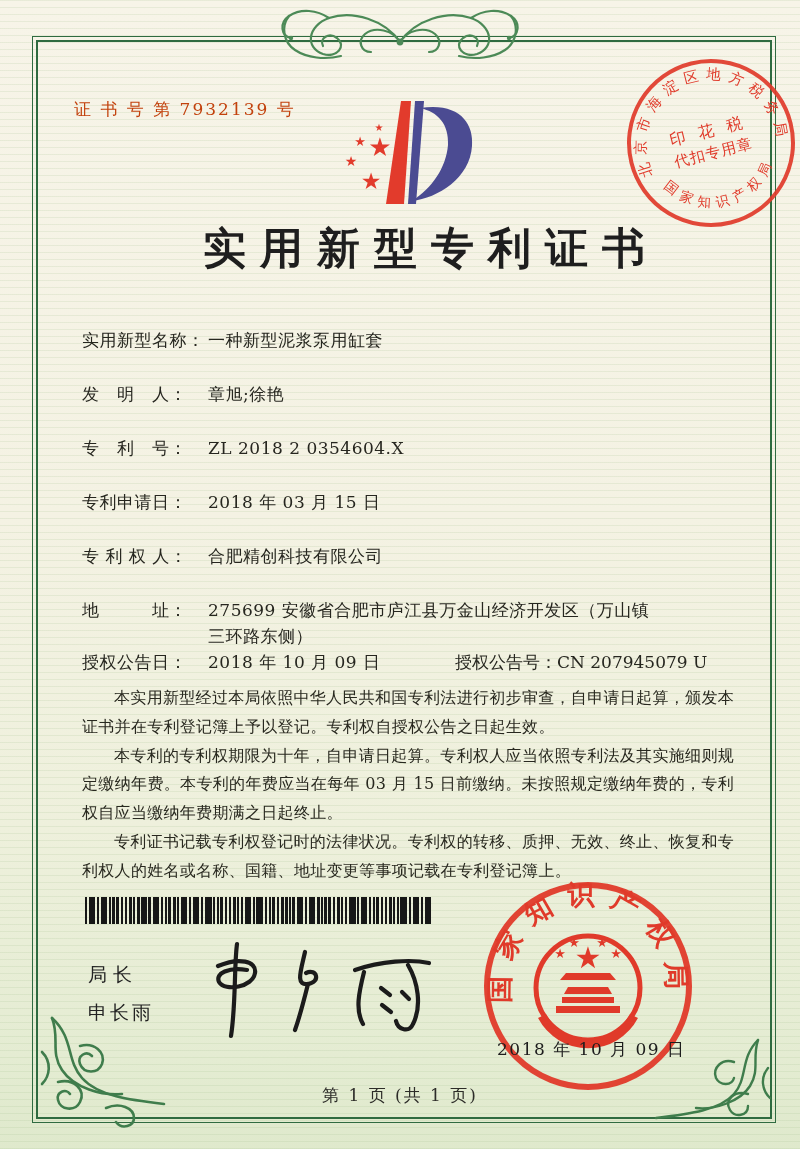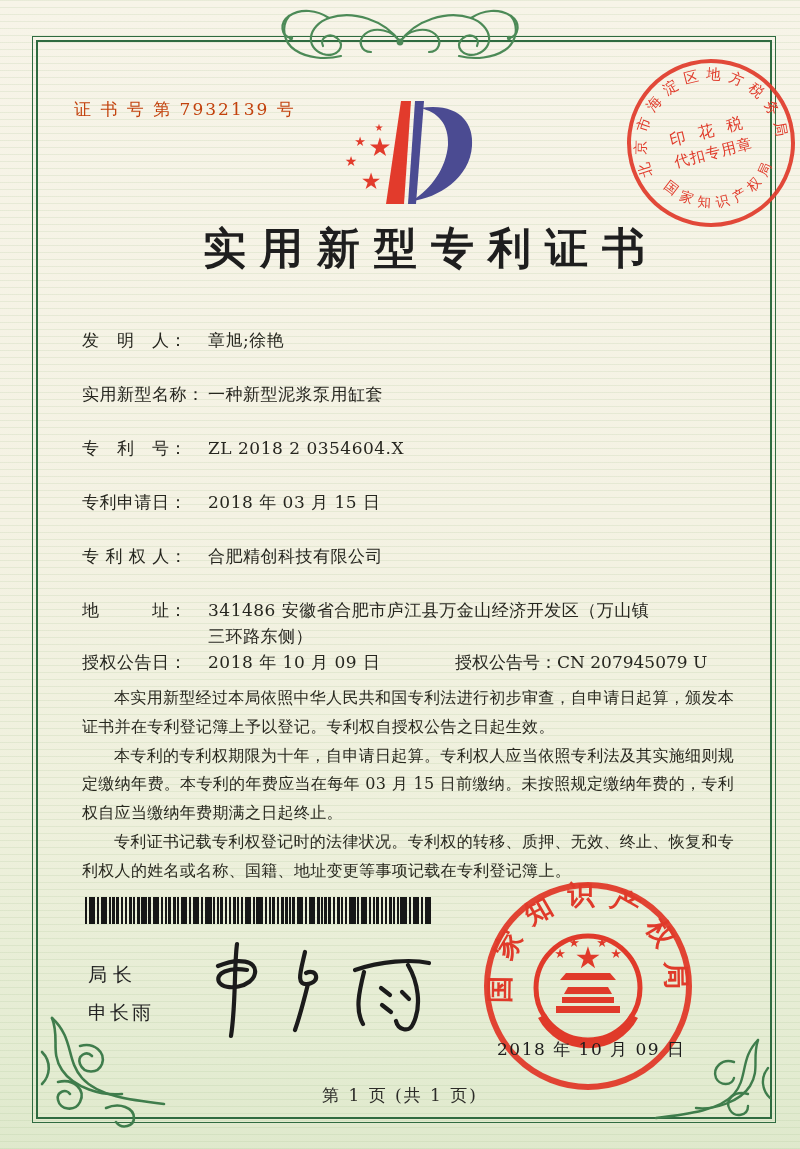--- a/index.html
+++ b/index.html
@@ -130,36 +130,36 @@
     <text x="80" y="48" font-size="13" text-anchor="middle">★</text>
     <text x="71" y="68" font-size="14" text-anchor="middle">★</text>
     <text x="99" y="33" font-size="10" text-anchor="middle">★</text>
   </g>
 </svg>
 
 <div class="title">实用新型专利证书</div>
 
 <div class="fields">
   <div class="field-row">
+    <span class="field-label">实用新型名称：</span><span class="field-value">一种新型泥浆泵用缸套</span>
+  </div>
+  <div class="field-row">
     <span class="field-label">发　明　人：</span><span class="field-value">章旭;徐艳</span>
   </div>
   <div class="field-row">
-    <span class="field-label">实用新型名称：</span><span class="field-value">一种新型泥浆泵用缸套</span>
-  </div>
-  <div class="field-row">
     <span class="field-label">专　利　号：</span><span class="field-value">ZL 2018 2 0354604.X</span>
   </div>
   <div class="field-row">
     <span class="field-label">专利申请日：</span><span class="field-value">2018 年 03 月 15 日</span>
   </div>
   <div class="field-row">
     <span class="field-label">专 利 权 人：</span><span class="field-value">合肥精创科技有限公司</span>
   </div>
   <div class="field-row address">
-    <span class="field-label">地　　　址：</span><span class="field-value">341486 安徽省合肥市庐江县万金山经济开发区（万山镇
+    <span class="field-label">地　　　址：</span><span class="field-value">275699 安徽省合肥市庐江县万金山经济开发区（万山镇
 三环路东侧）</span>
   </div>
   <div class="grant-row">
     <span class="field-label">授权公告日：</span><span class="field-value">2018 年 10 月 09 日</span>
     <span class="grant-right"><span>授权公告号：</span><span>CN 207945079 U</span></span>
   </div>
 </div>
 
 <div class="paras">
   <p>本实用新型经过本局依照中华人民共和国专利法进行初步审查，自申请日起算，颁发本证书并在专利登记簿上予以登记。专利权自授权公告之日起生效。</p>

